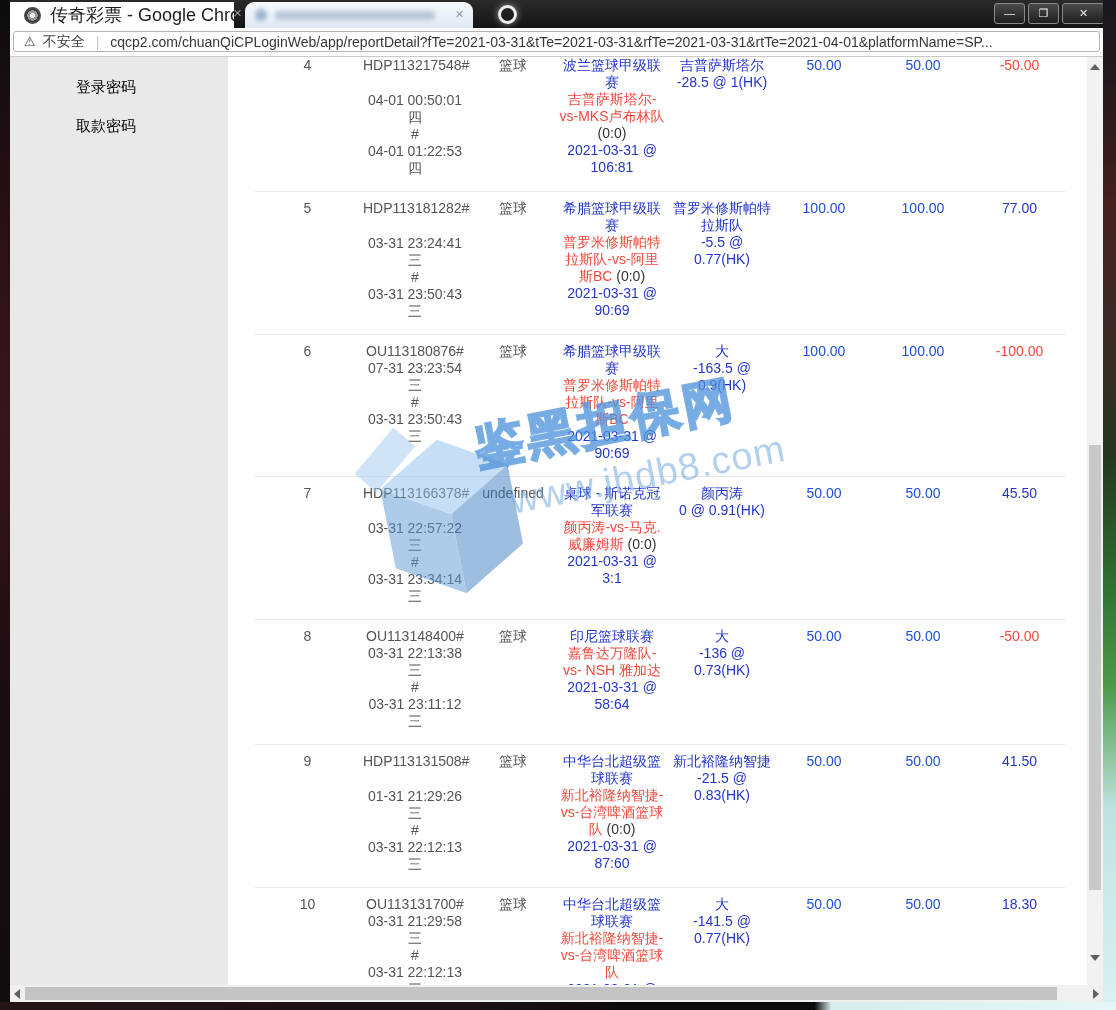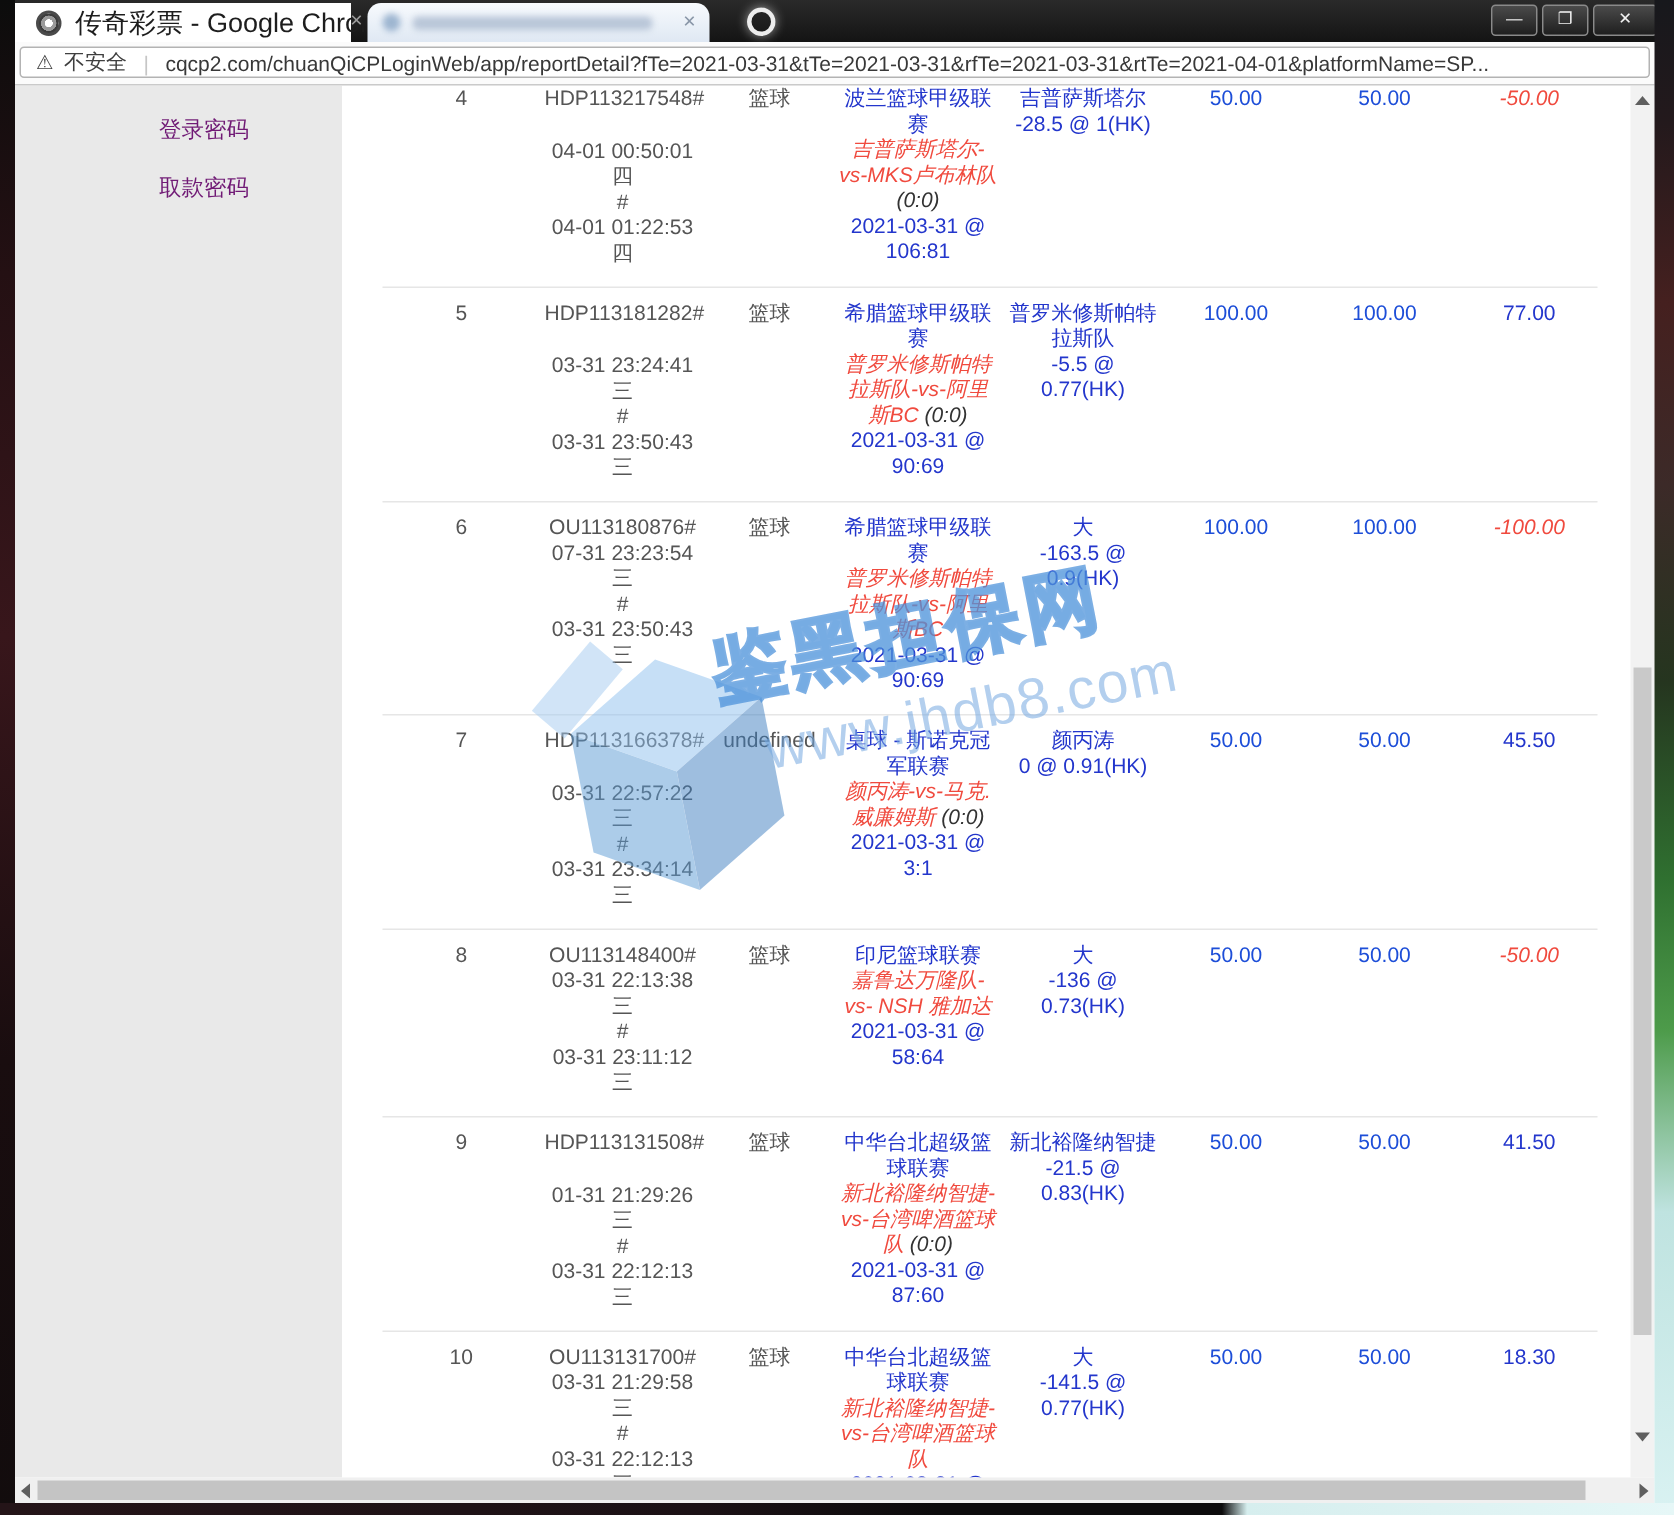--- a/index.html
+++ b/index.html
@@ -22,31 +22,31 @@
   
   .urlbar { position:absolute; left:10px; top:28px; width:1093px; height:29px; background:#fbfbfb; border-bottom:1px solid #cacaca; z-index:15; }
   .omnibox { position:absolute; left:3px; right:3px; top:3px; bottom:4px; background:#fff; border:1px solid #b3b3b3; border-radius:3px; display:flex; align-items:center; padding:0 10px; overflow:hidden; }
   .warn-ico { font-size:13px; color:#3f3f3f; margin-right:7px; }
   .warn-txt { font-size:14px; color:#3f3f3f; white-space:nowrap; }
   .url-sep { color:#c6c6c6; margin:0 11px; font-size:14px; }
   .url-txt { font-size:14px; color:#383838; white-space:nowrap; }
 
   
   .sidebar { position:absolute; left:10px; top:57px; width:218px; height:928px; background:#e9e9e9; z-index:2; padding-top:10px; }
-  .side-item { height:39px; line-height:39px; padding-left:96px; font-size:15px; color:#701a75; cursor:pointer; }
+  .side-item { height:39px; line-height:39px; padding-left:66px; font-size:15px; color:#000000; cursor:pointer; }
   .content { position:absolute; left:228px; top:57px; width:859px; height:928px; background:#fff; overflow:hidden; z-index:1; }
 
   
   .btable { margin:-8px 0 0 27px; width:810px; }
   .brow { display:grid; grid-template-columns:105px 110px 86px 112px 108px 96px 102px 91px; padding:8px 0 14px; }
   .brow + .brow { border-top:1px solid #e6e6e6; }
   .brow:last-child { border-bottom:1px solid #e6e6e6; }
   .cell { text-align:center; font-size:14px; line-height:17px; color:#555; padding:0 3px; }
   .t-blue { color:#2336cc; }
-  .t-red  { color:#f04a3e;font-style:italic; }
+  .t-red  { color:#f04a3e; }
   .t-dark { color:#333; }
   .t-gray { color:#1d4ed8; }
   .id-gap { height:18px; }
 
   
   .vscroll { position:absolute; right:13px; top:57px; width:16px; height:928px; background:#f2f2f2; z-index:6; }
   .vthumb { position:absolute; left:2px; top:388px; width:12px; height:445px; background:#c9c9c9; }
   .arr { position:absolute; width:0; height:0; }
   .arr.up    { left:3px; top:7px;    border-left:5px solid transparent; border-right:5px solid transparent; border-bottom:6px solid #5f5f5f; }
   .arr.down  { left:3px; bottom:24px; border-left:5px solid transparent; border-right:5px solid transparent; border-top:6px solid #5f5f5f; }

